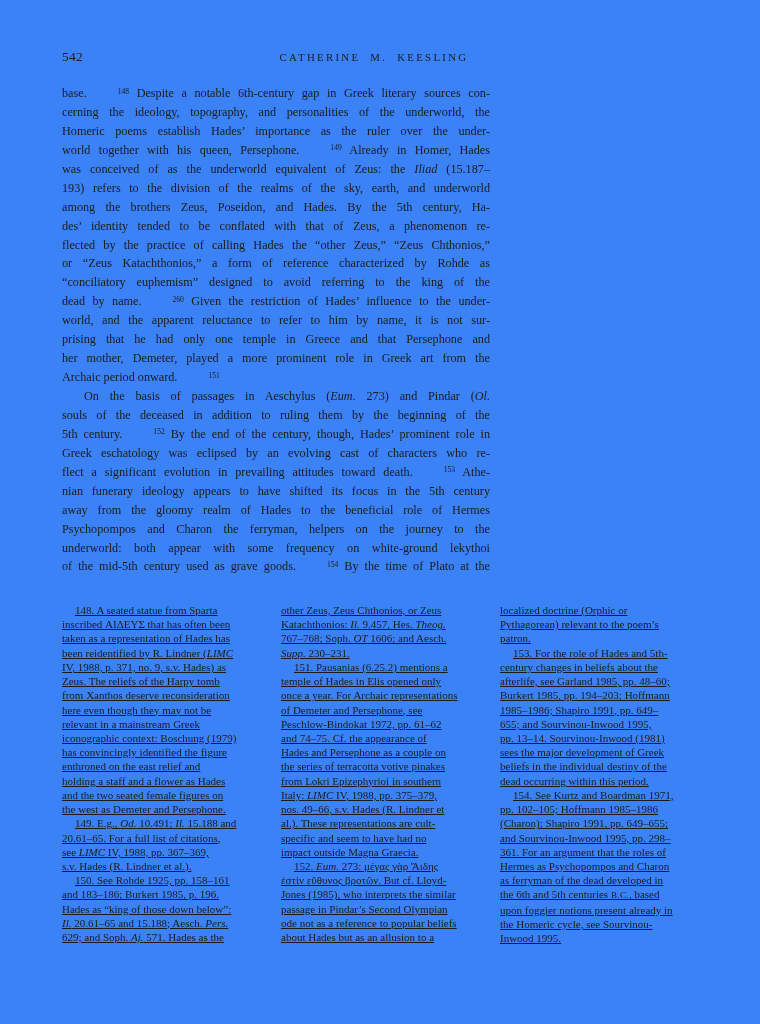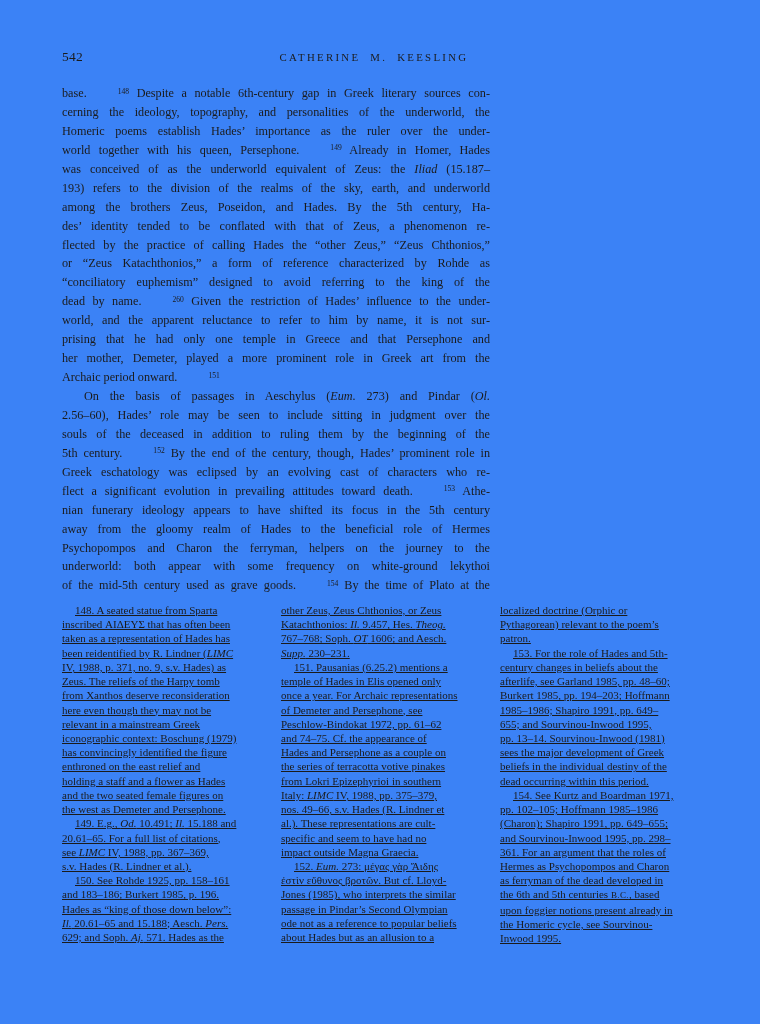--- a/index.html
+++ b/index.html
@@ -82,21 +82,20 @@
         <div class="line"><span>or “Zeus Katachthonios,” a form of reference characterized by Rohde as</span></div>
         <div class="line"><span>“conciliatory euphemism” designed to avoid referring to the king of the</span></div>
         <div class="line"><span>dead by name.</span><sup>260</sup><span> Given the restriction of Hades’ influence to the under-</span></div>
         <div class="line"><span>world, and the apparent reluctance to refer to him by name, it is not sur-</span></div>
         <div class="line"><span>prising that he had only one temple in Greece and that Persephone and</span></div>
         <div class="line"><span>her mother, Demeter, played a more prominent role in Greek art from the</span></div>
         <div class="line rag"><span>Archaic period onward.</span><sup>151</sup></div>
       </div>
     <div>
         <div class="line ind"><span>On the basis of passages in Aeschylus (</span><i>Eum.</i><span> 273) and Pindar (</span><i>Ol.</i></div>
-        <div class="line"><span>2.56–60), Hades’ role may be seen to include sitting in judgment over the</span></div>
         <div class="line"><span>souls of the deceased in addition to ruling them by the beginning of the</span></div>
         <div class="line"><span>5th century.</span><sup>152</sup><span> By the end of the century, though, Hades’ prominent role in</span></div>
         <div class="line"><span>Greek eschatology was eclipsed by an evolving cast of characters who re-</span></div>
         <div class="line"><span>flect a significant evolution in prevailing attitudes toward death.</span><sup>153</sup><span> Athe-</span></div>
         <div class="line"><span>nian funerary ideology appears to have shifted its focus in the 5th century</span></div>
         <div class="line"><span>away from the gloomy realm of Hades to the beneficial role of Hermes</span></div>
         <div class="line"><span>Psychopompos and Charon the ferryman, helpers on the journey to the</span></div>
         <div class="line"><span>underworld: both appear with some frequency on white-ground lekythoi</span></div>
         <div class="line"><span>of the mid-5th century used as grave goods.</span><sup>154</sup><span> By the time of Plato at the</span></div>
       </div>

